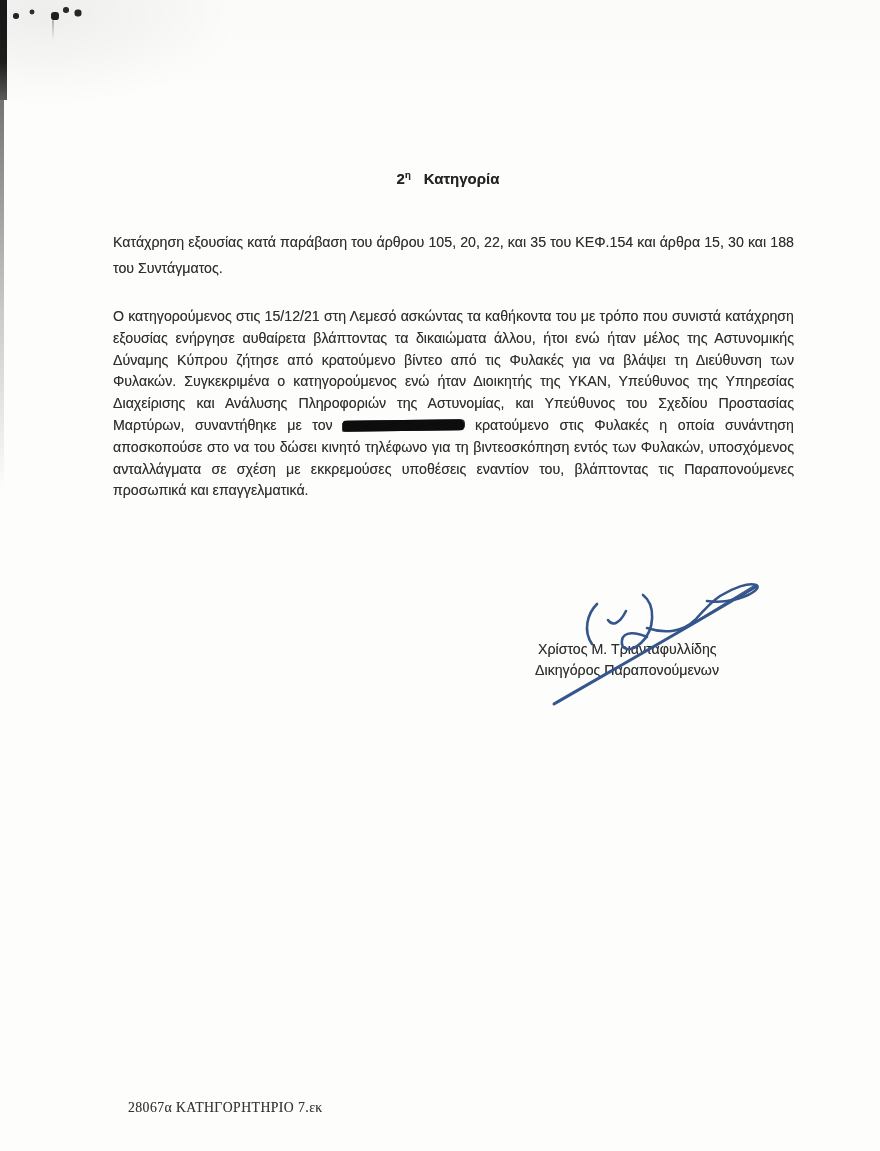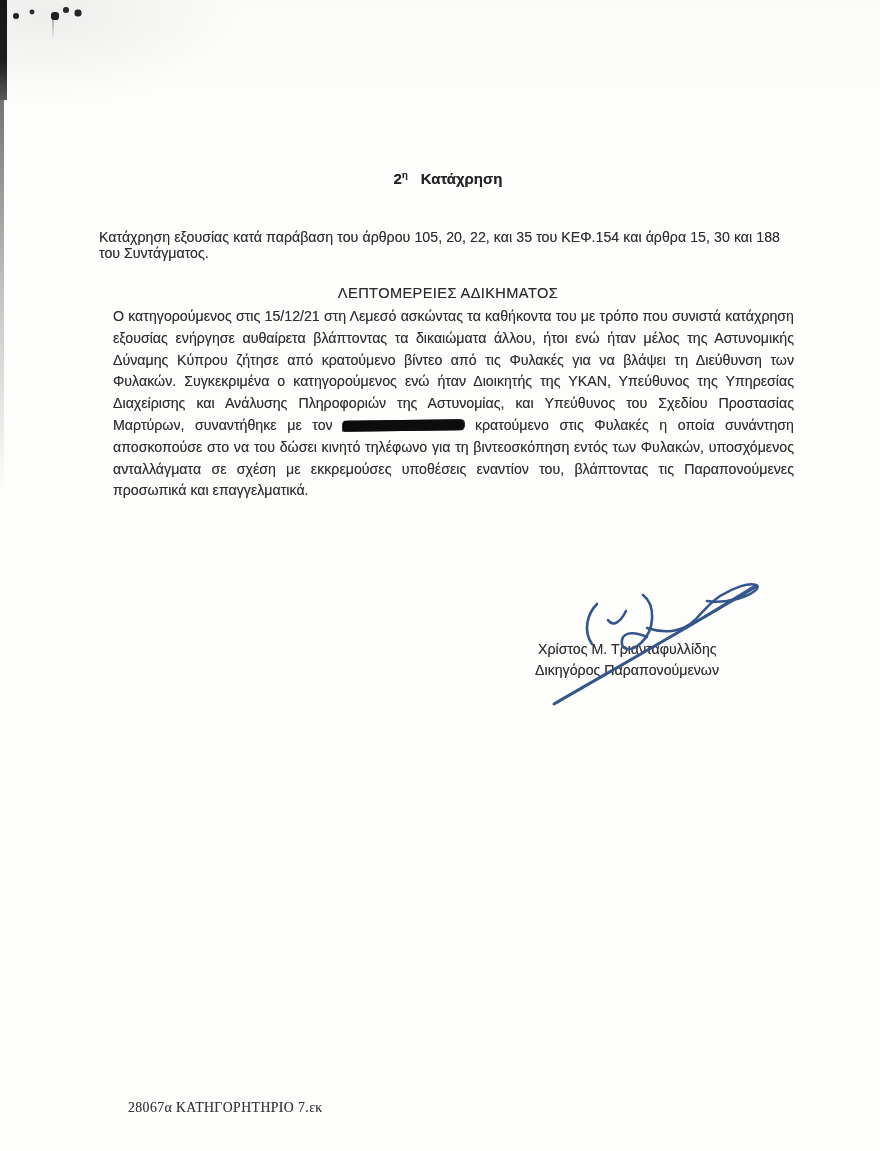--- a/index.html
+++ b/index.html
@@ -57,22 +57,22 @@
     text-shadow: 0 0 0.5px rgba(0,0,0,0.45);
   }
   .doc-subtitle {
     margin-top: 4px; font-size: 15px; font-weight: 700; color: #242424;
     text-shadow: 0 0 0.5px rgba(0,0,0,0.45);
   }
   .doc-subtitle sup { font-size: 9.5px; }
   .subtitle-label { margin-left: 13px; }
 
   .law-ref {
-    position: absolute; left: 99px; top: 229px; width: 681px; margin: 0;
-    font-size: 14.2px; line-height: 16px; text-align: justify;
+    position: absolute; left: 113px; top: 229px; width: 681px; margin: 0;
+    font-size: 14.2px; line-height: 26px; text-align: justify;
     text-shadow: 0 0 0.4px rgba(0,0,0,0.4);
   }
 
   .section-heading {
     position: absolute; left: 16px; top: 285px; width: 864px;
     text-align: center; font-size: 14.6px; letter-spacing: 0.4px;
     color: #2a2a2a; text-shadow: 0 0 0.4px rgba(0,0,0,0.4);
   }
 
   .details {
@@ -133,26 +133,25 @@
 <body>
 
 <div class="page">
 
   <div class="left-edge-dark"></div>
   <div class="left-edge-fade"></div>
   <div class="pen-marks"></div>
   <div class="pen-streak"></div>
 
   <div class="title-block">
-    <div class="doc-subtitle"><span>2</span><sup>η</sup><span class="subtitle-label">Κατάχρηση</span></div>
+    <div class="doc-subtitle"><span>2</span><sup>η</sup><span class="subtitle-label">Κατηγορία</span></div>
   </div>
 
   <p class="law-ref">Κατάχρηση εξουσίας κατά παράβαση του άρθρου 105, 20, 22, και 35 του ΚΕΦ.154 και άρθρα 15, 30 και 188 του Συντάγματος.</p>
 
-  <div class="section-heading">ΛΕΠΤΟΜΕΡΕΙΕΣ ΑΔΙΚΗΜΑΤΟΣ</div>
 
   <p class="details"><span>Ο κατηγορούμενος στις 15/12/21 στη Λεμεσό ασκώντας τα καθήκοντα του με τρόπο που συνιστά κατάχρηση εξουσίας ενήργησε αυθαίρετα βλάπτοντας τα δικαιώματα άλλου, ήτοι ενώ ήταν μέλος της Αστυνομικής Δύναμης Κύπρου ζήτησε από κρατούμενο βίντεο από τις Φυλακές για να βλάψει τη Διεύθυνση των Φυλακών. Συγκεκριμένα ο κατηγορούμενος ενώ ήταν Διοικητής της ΥΚΑΝ, Υπεύθυνος της Υπηρεσίας Διαχείρισης και Ανάλυσης Πληροφοριών της Αστυνομίας, και Υπεύθυνος του Σχεδίου Προστασίας Μαρτύρων, συναντήθηκε με τον </span><span class="redaction-bar"></span><span> κρατούμενο στις Φυλακές η οποία συνάντηση αποσκοπούσε στο να του δώσει κινητό τηλέφωνο για τη βιντεοσκόπηση εντός των Φυλακών, υποσχόμενος ανταλλάγματα σε σχέση με εκκρεμούσες υποθέσεις εναντίον του, βλάπτοντας τις Παραπονούμενες προσωπικά και επαγγελματικά.</span></p>
 
   <div class="signature-wrap">
     <div class="sig-name">Χρίστος Μ. Τριανταφυλλίδης</div>
     <div class="sig-role">Δικηγόρος Παραπονούμενων</div>
     <svg class="signature-ink" viewBox="0 0 340 160" xmlns="http://www.w3.org/2000/svg" fill="none" stroke-linecap="round" stroke-linejoin="round">
 
       <path d="M 104,134 C 168,97 242,55 307,16" stroke="#35568c" stroke-width="3"></path>
 

